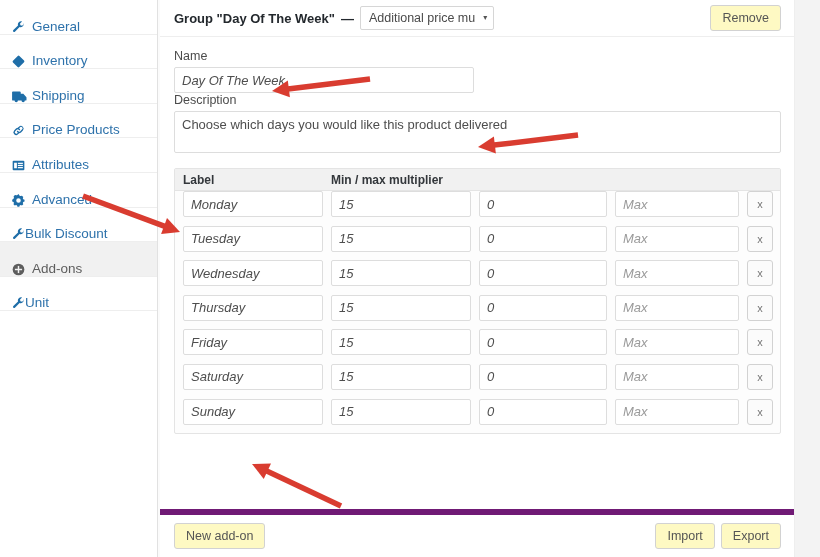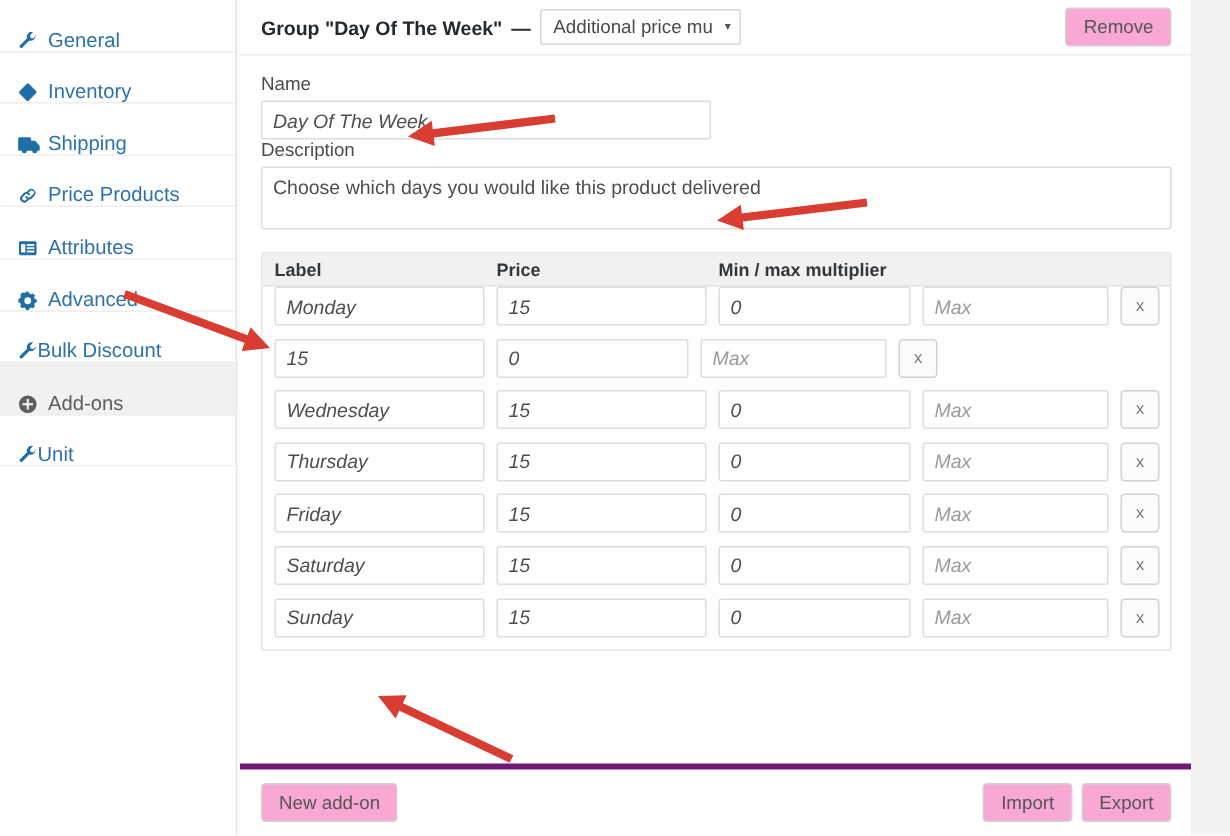--- a/index.html
+++ b/index.html
@@ -138,21 +138,21 @@
     box-sizing: border-box;
   }
   .select-box .caret {
     margin-left: 8px;
     font-size: 8px;
     color: #555;
     line-height: 1;
   }
   .btn {
     border: 1px solid #d2d2d2;
-    background: #f9a8d4;
+    background: #fef9c3;
     border-radius: 3px;
     font-size: 12.5px;
     color: #555555;
     padding: 4px 11px;
     cursor: pointer;
     font-family: "Liberation Sans", sans-serif;
     line-height: 1.35;
     white-space: nowrap;
     text-align: right;
   }
@@ -275,21 +275,21 @@
     box-sizing: border-box;
   }
 
   
   .grp-footer {
     position: absolute;
     left: 0;
     right: 0;
     bottom: 0;
     height: 48px;
-    border-top: 4px solid #701a75;
+    border-top: 6px solid #701a75;
     display: flex;
     align-items: center;
     padding: 0 14px;
     box-sizing: border-box;
     background: #ffffff;
   }
   .grp-footer .right-grp { display: flex; gap: 6px; }
 
   
   #annot {
@@ -412,34 +412,34 @@
         </div>
 
         <div class="desc-wrap">
           <div class="field-label">Description</div>
           <textarea class="ta" placeholder="Description" style="">Choose which days you would like this product delivered</textarea>
         </div>
 
         <div class="opt-table">
           <div class="opt-head">
             <div class="th c-label">Label</div>
-            <div class="th c-price">Price</div>
             <div class="th">Min / max multiplier</div>
           </div>
           <div id="option-rows">
               <div class="opt-row">
                 <div class="cell c-label"><input type="text" class="inp" placeholder="Label" value="Monday" style=""></div>
                 <div class="cell c-price"><input type="text" class="inp" placeholder="Price" value="15" style=""></div>
                 <div class="cell c-min"><input type="text" class="inp" placeholder="Min" value="0" style=""></div>
                 <div class="cell c-max"><input type="text" class="inp" placeholder="Max" value="" style=""></div>
                 <div class="cell c-x last">
                   <div class="xbtn">x</div>
                 </div>
               </div>
               <div class="opt-row">
+                <div class="cell c-label"><input type="text" class="inp" placeholder="Label" value="Tuesday" style=""></div>
                 <div class="cell c-price"><input type="text" class="inp" placeholder="Price" value="15" style=""></div>
                 <div class="cell c-min"><input type="text" class="inp" placeholder="Min" value="0" style=""></div>
                 <div class="cell c-max"><input type="text" class="inp" placeholder="Max" value="" style=""></div>
                 <div class="cell c-x last">
                   <div class="xbtn">x</div>
                 </div>
               </div>
               <div class="opt-row">
                 <div class="cell c-label"><input type="text" class="inp" placeholder="Label" value="Wednesday" style=""></div>
                 <div class="cell c-price"><input type="text" class="inp" placeholder="Price" value="15" style=""></div>

